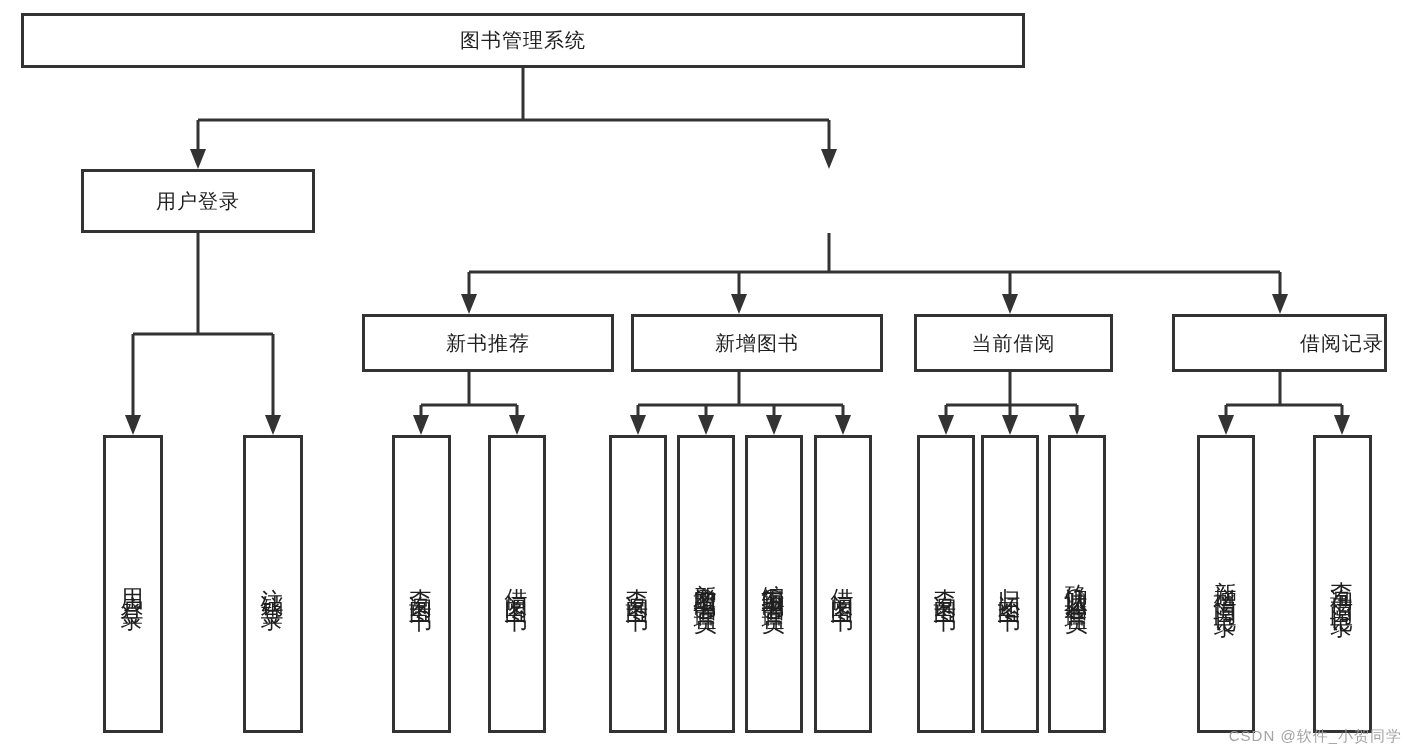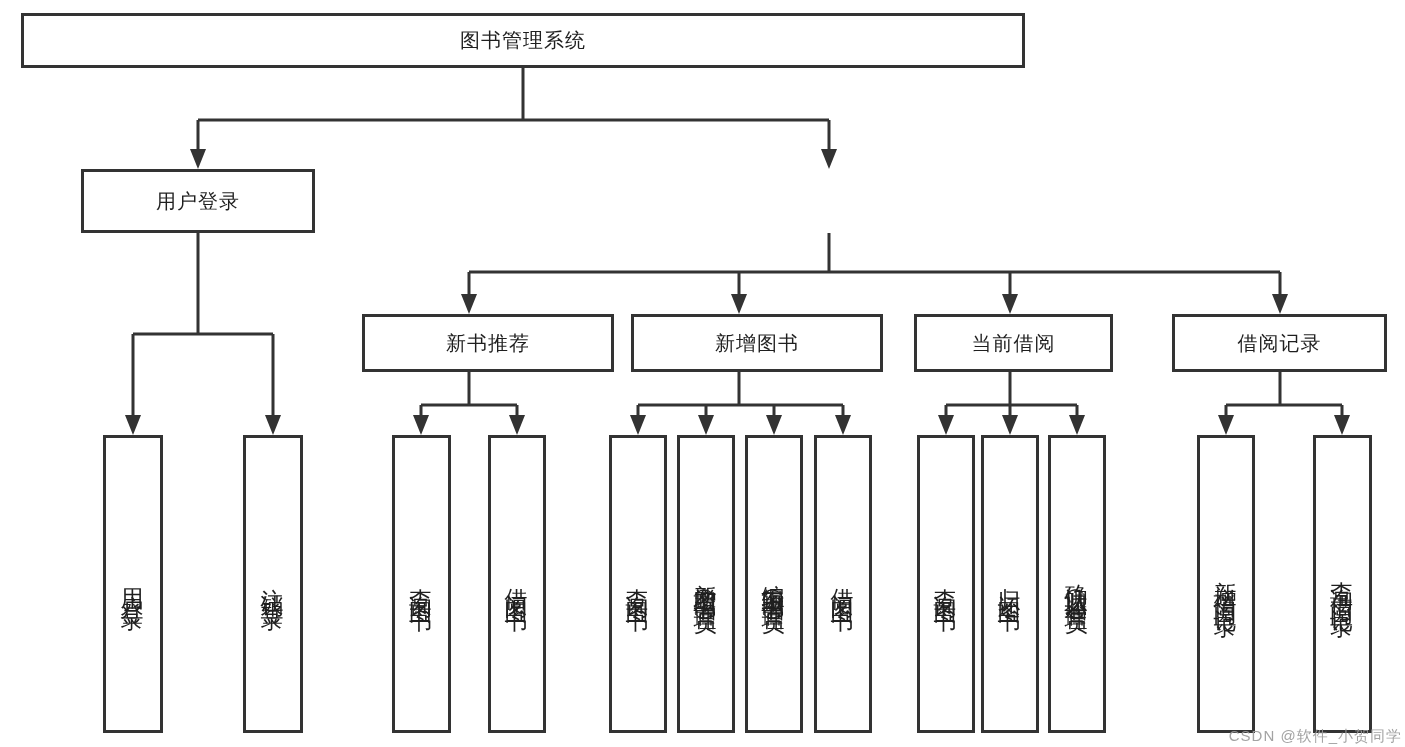--- a/index.html
+++ b/index.html
@@ -23,21 +23,21 @@
   }
   .hlabel { font-size: 20px; letter-spacing: 1px; white-space: nowrap; }
   
   .root  { left: 21px;  top: 13px;  width: 1004px; height: 55px; }
   .lvl2a { left: 81px;  top: 169px; width: 234px;  height: 64px; }
   .lvl2b { left: 712px; top: 169px; width: 234px;  height: 64px; }
   .lvl3  { top: 314px; height: 58px; width: 252px; }
   .l3a { left: 362px; }
   .l3b { left: 631px; }
   .l3c { left: 902px;  width: 199px; margin-left: 12px; }
-  .l3d { left: 1172px; width: 215px; }
+  .l3d { left: 1172px; width: 215px; justify-content: flex-end; }
   
   .leaf { top: 435px; height: 298px; width: 58px; }
   .vtext {
     writing-mode: vertical-rl;
     text-orientation: mixed;
     font-size: 23px;
     letter-spacing: 7px;
     color: #1f1f1f;
     white-space: nowrap;
   }

